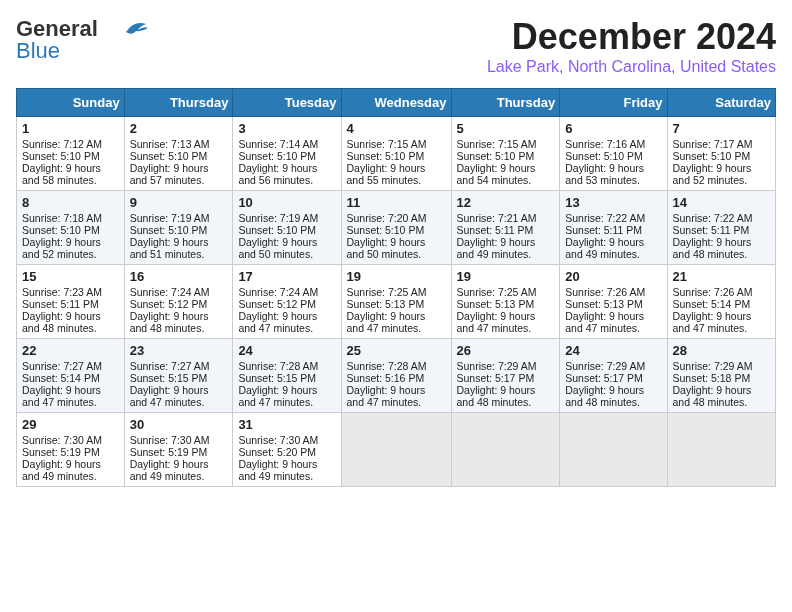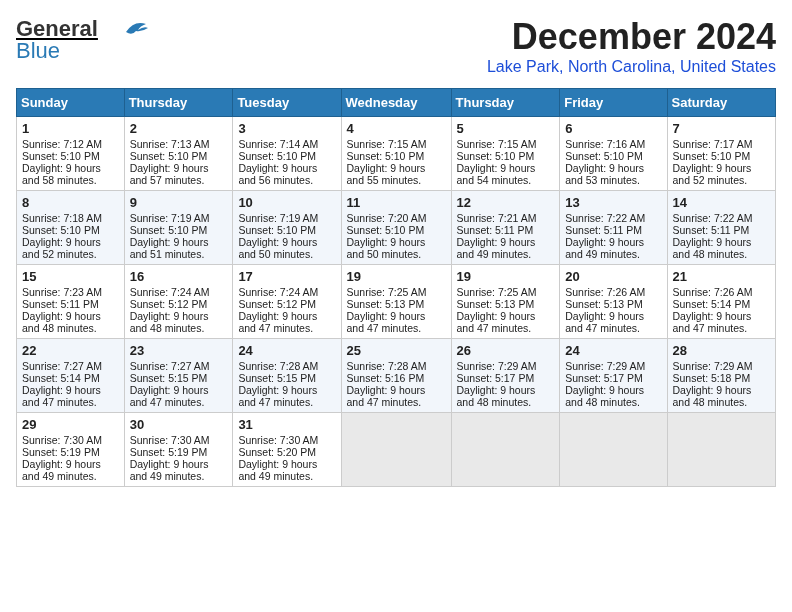--- a/index.html
+++ b/index.html
@@ -18,47 +18,46 @@
     }
     .logo {
       display: flex;
       flex-direction: column;
       align-items: flex-start;
     }
     .logo-row {
       display: flex;
       align-items: center;
       gap: 20px;
-      text-decoration: underline;
     }
     .title-block {
       text-align: right;
     }
     .title-block h1 {
       font-size: 36px;
       font-weight: bold;
       color: #222;
     }
     .title-block h2 {
       font-size: 16px;
       font-weight: normal;
-      color: #1d4ed8;
+      color: #8b5cf6;
     }
     .calendar {
       width: 100%;
       border-collapse: collapse;
       border: 1px solid #ccc;
     }
     .calendar thead tr th {
       background: #2a7ab5;
       color: #fff;
       font-size: 13px;
       font-weight: bold;
       padding: 6px 4px;
-      text-align: left;
+      text-align: right;
       border: 1px solid #1e6090;
       margin-left: 48px;
     }
     .calendar tbody tr td {
       vertical-align: top;
       border: 1px solid #ccc;
       padding: 4px 5px;
       font-size: 10.5px;
       color: #222;
       width: 113px;

